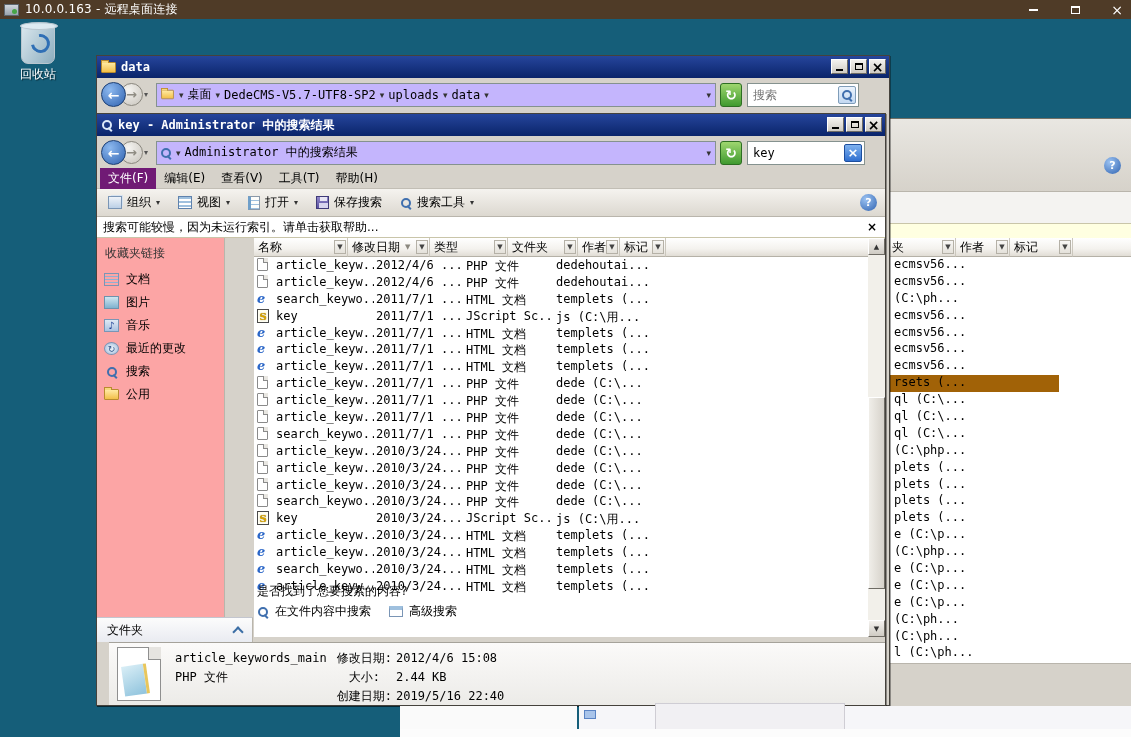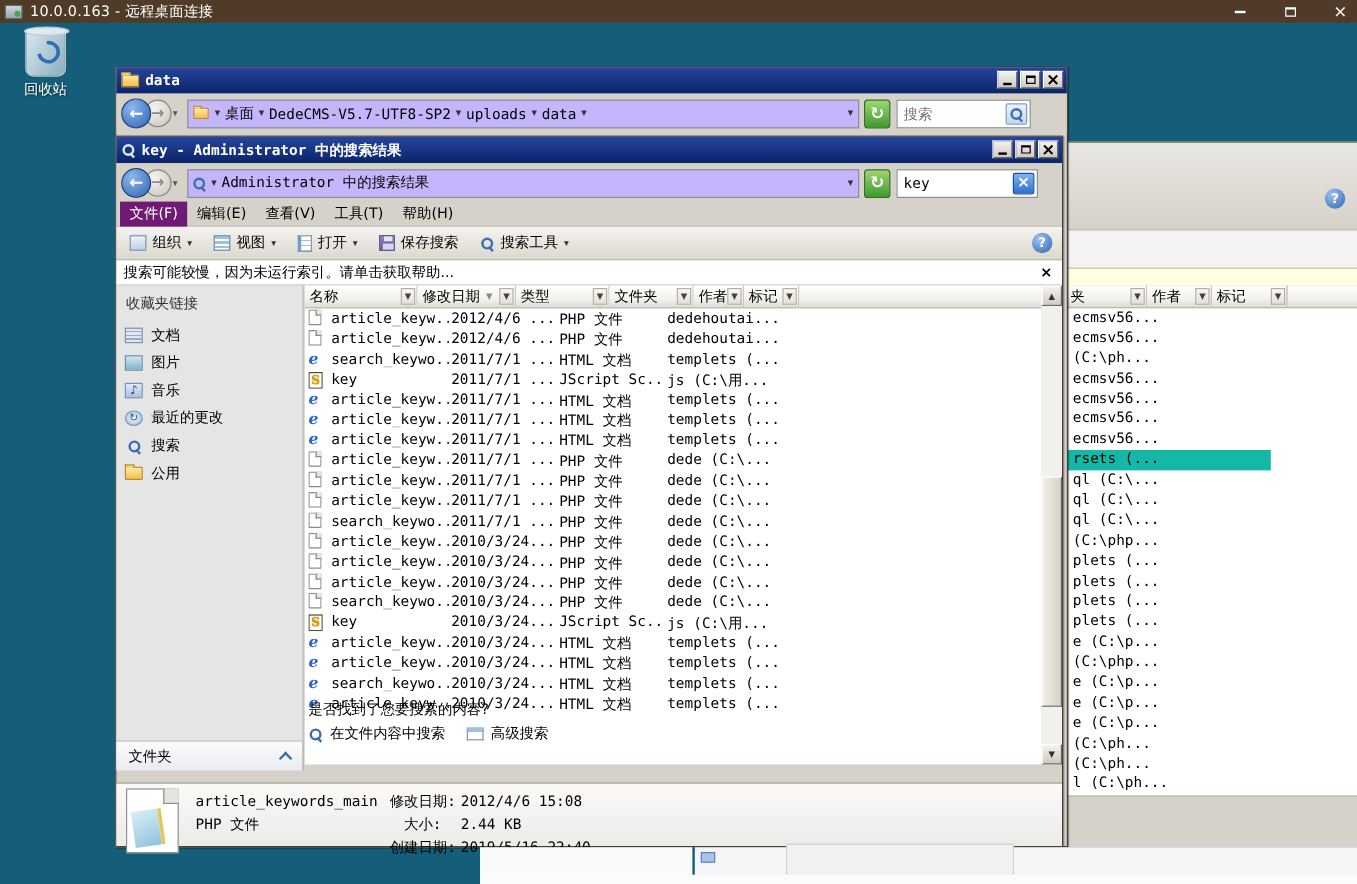--- a/index.html
+++ b/index.html
@@ -77,21 +77,21 @@
   .organize-icon{width:14px;height:13px;background:linear-gradient(#eef3f9,#bcd0e6);border:1px solid #7a95b5;box-shadow:2px -2px 0 -1px #d7e3f0}
   .view-icon{width:14px;height:13px;background:#fff;border:1px solid #5f82ad;background-image:repeating-linear-gradient(180deg,#9fc0de 0 2px,#fff 2px 4px)}
   .open-icon{width:12px;height:14px;background:#fdfdfb;border:1px solid #8a98a8;background-image:repeating-linear-gradient(180deg,transparent 0 3px,#9fc0de 3px 4px);border-left:3px solid #6f9fc9}
   .floppy-icon{width:13px;height:13px;background:linear-gradient(#8f86c9,#5b51a0);border:1px solid #3f3a78;position:relative}
   .floppy-icon::before{content:"";position:absolute;left:3px;top:0;width:7px;height:4px;background:#e8e6f4}
   .floppy-icon::after{content:"";position:absolute;left:2px;bottom:0;width:9px;height:5px;background:#cfccе8;background:#d8d5ee}
   .warnbar{position:absolute;left:0;right:0;top:103px;height:21px;background:#ffffff;border-bottom:1px solid #c9c5a9;display:flex;align-items:center;padding:0 6px}
   .warn-close{position:absolute;right:8px;font-weight:bold;font-size:12px}
   .warn-close::before{content:"×"}
 
-  .sidebar{position:absolute;left:0;top:124px;width:156px;bottom:63px;background:#e5e5e5;border-right:1px solid #b9b5ac}
+  .sidebar{position:absolute;left:0;top:124px;width:128px;bottom:63px;background:#fca5a5;border-right:1px solid #b9b5ac}
   .side-header{padding:7px 0 6px 8px;color:#333}
   .side-item{display:flex;align-items:center;gap:7px;padding:3px 0 3px 7px}
   .side-icon{width:15px;height:13px;flex:0 0 auto;display:inline-flex;align-items:center;justify-content:center}
   .documents-icon{background:linear-gradient(#eef3f9,#b9cfe8);border:1px solid #7a95b5;background-image:repeating-linear-gradient(180deg,transparent 0 2px,#8fb0d4 2px 3px)}
   .pictures-icon{background:linear-gradient(#cfe6f0,#7fb2cf);border:1px solid #6d93ad}
   .music-icon{background:linear-gradient(#dfe9f5,#a9c2e0);border:1px solid #7a95b5;color:#1c3f94;font-size:10px}
   .music-icon::before{content:"♪"}
   .recent-changes-icon{border-radius:50%;background:radial-gradient(#f2f7fc,#9db8d9);border:1px solid #7a95b5;color:#35598c;font-size:9px}
   .recent-changes-icon::before{content:"↻"}
   .searches-icon{position:relative}
@@ -131,39 +131,39 @@
   
   .vscroll{position:absolute;right:0;top:124px;bottom:68px;width:17px;background:#f2f0ea}
   .sbtn{position:absolute;left:0;width:17px;height:17px;background:linear-gradient(#f4f2ef,#cfcbc3);border:1px solid;border-color:#fff #6e6b64 #6e6b64 #fff;font-size:7px;color:#333;display:flex;align-items:center;justify-content:center}
   .sbtn.up{top:0}
   .sbtn.up::before{content:"▲"}
   .sbtn.down{bottom:0}
   .sbtn.down::before{content:"▼"}
   .sthumb{position:absolute;left:0;width:17px;background:linear-gradient(90deg,#f0eee9,#d6d2ca);border:1px solid;border-color:#fff #6e6b64 #6e6b64 #fff}
 
   
-  .details{position:absolute;left:0;right:0;bottom:0;height:53px;background:linear-gradient(#fbfaf9,#ecebe8);border-top:1px solid #a5a29a;display:flex}
+  .details{position:absolute;left:12px;right:0;bottom:0;height:63px;background:linear-gradient(#fbfaf9,#ecebe8);border-top:1px solid #a5a29a;display:flex}
   .big-page{position:relative;width:44px;height:54px;margin:4px 0 0 8px;background:#fff;border:1px solid #8f8f8f;flex:0 0 auto}
   .big-page::before{content:"";position:absolute;right:-1px;top:-1px;width:12px;height:12px;background:#e6e4e0;border-left:1px solid #8f8f8f;border-bottom:1px solid #8f8f8f}
   .big-page::after{content:"";position:absolute;left:5px;bottom:5px;width:22px;height:30px;background:linear-gradient(160deg,#d9eef6,#8fc3dd);border-right:3px solid #e8c65c;transform:rotate(-8deg)}
   .det-col{margin-left:14px;padding-top:6px;line-height:19px;white-space:nowrap}
   .det-grid{display:grid;grid-template-columns:auto auto;column-gap:4px;padding-top:6px;line-height:19px;margin-left:10px;white-space:nowrap}
   .det-grid .lab{text-align:center}
   .det-share{margin-left:40px;padding-top:6px;white-space:nowrap}
   .mono{font-family:"DejaVu Sans Mono",monospace}
 
   
   .bgwin{position:absolute;left:886px;top:118px;width:245px;height:588px;background:#d6d2ca;border-left:2px solid #716f64;border-top:1px solid #716f64;overflow:hidden}
   .bg-chrome{position:absolute;left:0;top:0;right:0;height:72px;background:linear-gradient(#e9e7e2,#d6d2ca)}
   .bg-white{position:absolute;left:0;top:72px;right:0;height:32px;background:#f4f3f1;border-top:1px solid #b9b5ac}
   .bg-warn{position:absolute;left:0;top:104px;right:0;height:15px;background:#ffffe1;border-top:1px solid #c9c5a9}
   .bg-header{position:absolute;left:0;top:119px;right:0;height:19px;display:flex}
   .bg-rows{position:absolute;left:0;top:138px;right:0;bottom:43px;background:#fff}
   .bgrow{height:16.9px;font-family:"DejaVu Sans Mono",monospace;font-size:12px;white-space:nowrap;padding-left:6px;overflow:hidden}
-  .bgrow.hl{background:#14b8a6;width:171px}
+  .bgrow.hl{background:#a16207;width:171px}
   .bg-bottom{position:absolute;left:0;bottom:0;right:0;height:43px;background:#d6d2ca;border-top:1px solid #b9b5ac}
   .bg-help{position:absolute;right:10px;top:38px}
 
   
   .frag{position:absolute;background:#fafafa}
 </style>
 </head>
 <body>
 
 <div class="screen">

